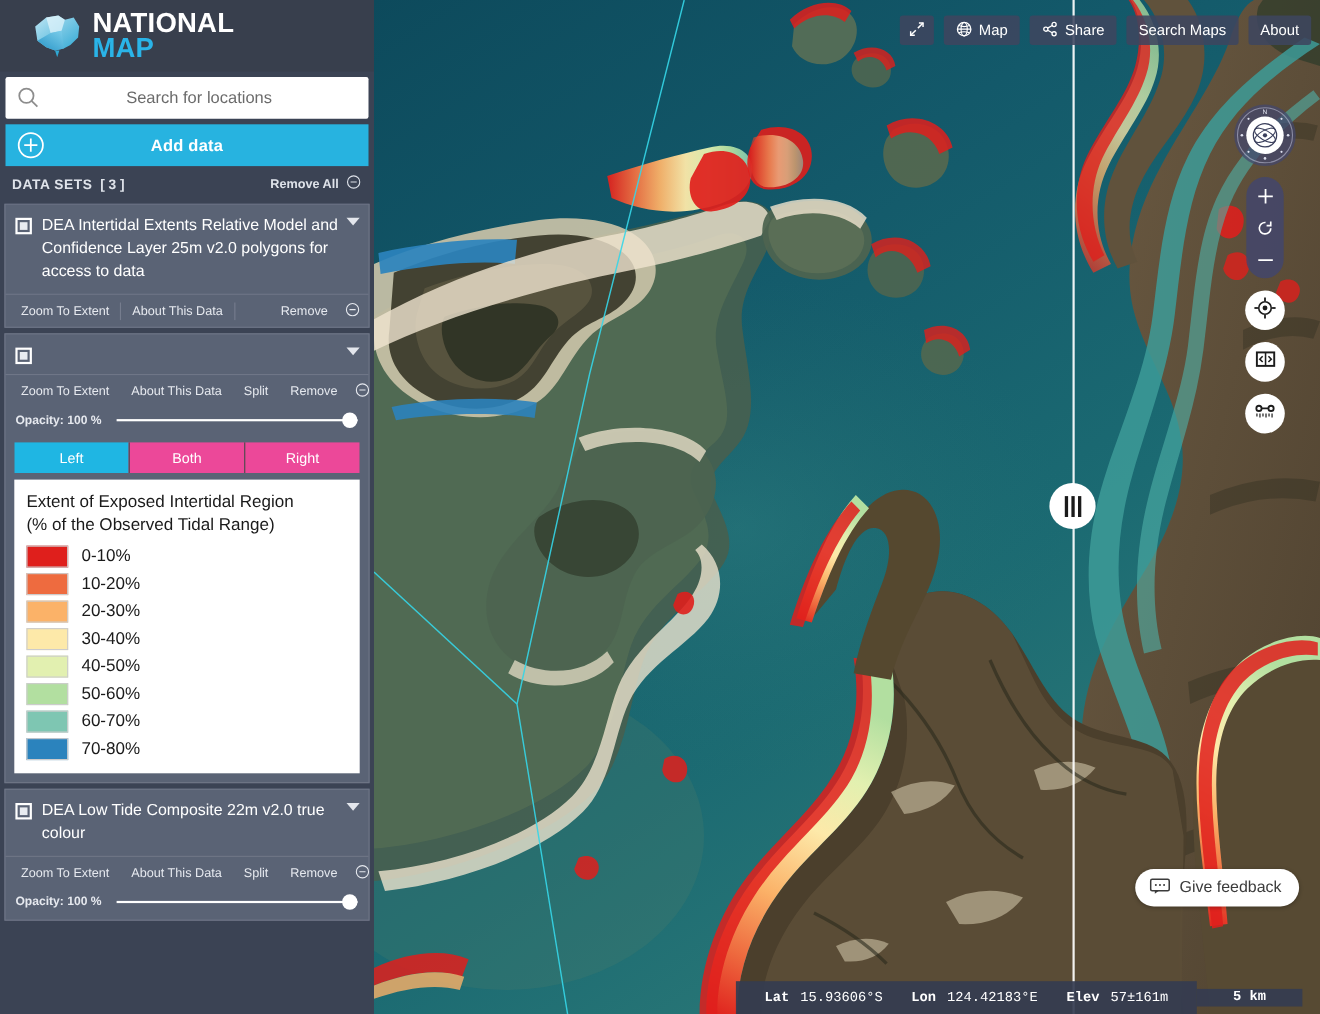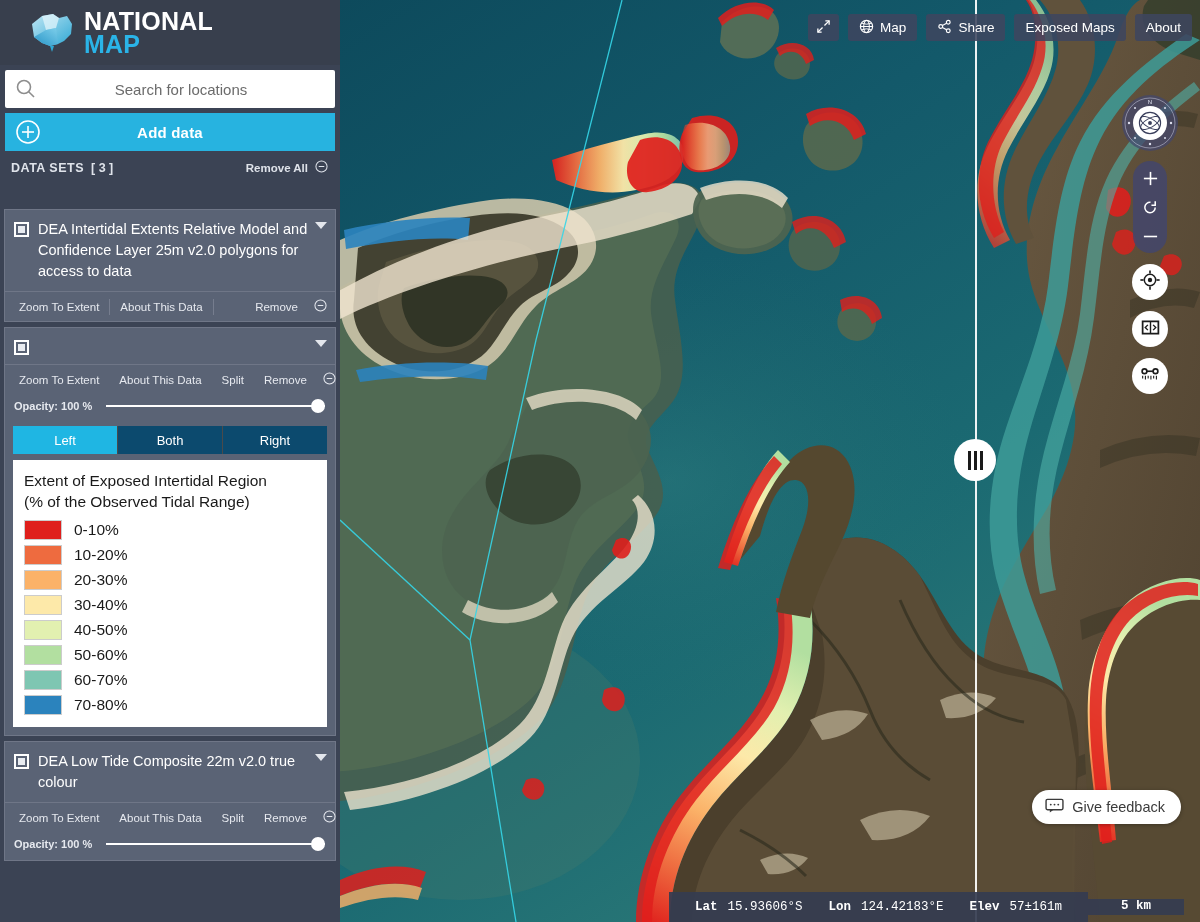--- a/index.html
+++ b/index.html
@@ -74,21 +74,21 @@
     padding: 0 12px 0 11px; color: #dfe3ea;
   }
   .ds-header .t {
     font-size: 12.5px; font-weight: bold; letter-spacing: .5px;
   }
   .ds-header .count { font-size: 12.5px; font-weight: bold; margin-left: 7px; }
   .ds-header .spacer { flex: 1; }
   .ds-header .rm { font-size: 11.5px; font-weight: bold; }
   .ds-header .rmicon { margin-left: 7px; }
 
-  #ds-list { flex: 1; overflow: hidden; padding: 0 4px; margin-top: 24px; }
+  #ds-list { flex: 1; overflow: hidden; padding: 0 4px; }
 
   .ds-item {
     background: #5a6375; margin-bottom: 5px;
     border: 1px solid #6f7687;
   }
   .ds-title-row {
     display: flex; align-items: flex-start;
     padding: 9px 8px 9px 9px; position: relative;
   }
   .chk {
@@ -145,21 +145,21 @@
     width: 14px; height: 14px; border-radius: 50%;
     background: #ffffff; cursor: pointer;
   }
 
   .segwrap { padding: 4px 8px 0 8px; }
   .seg {
     display: flex; height: 28px; overflow: hidden;
   }
   .seg .s {
     flex: 1; display: flex; align-items: center; justify-content: center;
-    background: #0c4a6e; color: #ffffff; font-size: 13px;
+    background: #ec4899; color: #ffffff; font-size: 13px;
     cursor: pointer;
   }
   .seg .s.on { background: #1fb6e3; }
   .seg .s + .s { border-left: 1px solid #4a4a4a; }
 
   .legend {
     margin: 6px 8px 8px 8px; background: #ffffff;
     padding: 10px 10px 10px 11px;
   }
   .legend .ltitle {
@@ -736,21 +736,21 @@
           <svg viewBox="0 0 16 16" width="15" height="15">
             <circle cx="12" cy="3.5" r="2" fill="none" stroke="#fff" stroke-width="1.3"></circle>
             <circle cx="12" cy="12.5" r="2" fill="none" stroke="#fff" stroke-width="1.3"></circle>
             <circle cx="4" cy="8" r="2" fill="none" stroke="#fff" stroke-width="1.3"></circle>
             <line x1="5.8" y1="7" x2="10.2" y2="4.5" stroke="#fff" stroke-width="1.2"></line>
             <line x1="5.8" y1="9" x2="10.2" y2="11.5" stroke="#fff" stroke-width="1.2"></line>
           </svg>
         </span>
         <span>Share</span>
       </button>
-      <button class="tbtn">Exposed Maps</button>
+      <button class="tbtn">Search Maps</button>
       <button class="tbtn">About</button>
     </div>
 
     <div class="ctrls">
       <div class="compass">
         <svg viewBox="0 0 56 56" width="56" height="56" style="position:absolute;inset:0">
           <circle cx="28" cy="28" r="25" fill="none" stroke="#cfd2e8" stroke-width="1" opacity=".5"></circle>
           <text x="28" y="9" fill="#e4e6f3" font-size="6" text-anchor="middle" font-family="Liberation Sans, sans-serif">N</text>
           <circle cx="7" cy="28" r="1.2" fill="#dfe1ef"></circle>
           <circle cx="49" cy="28" r="1.2" fill="#dfe1ef"></circle>

